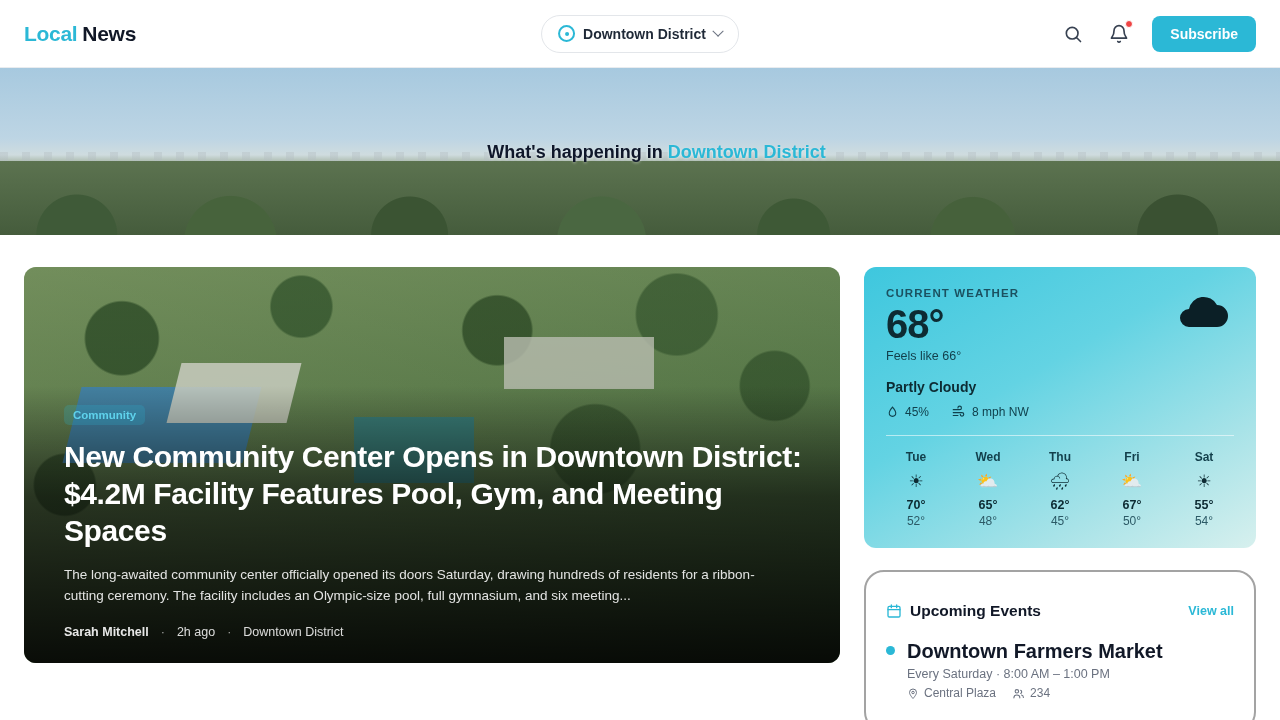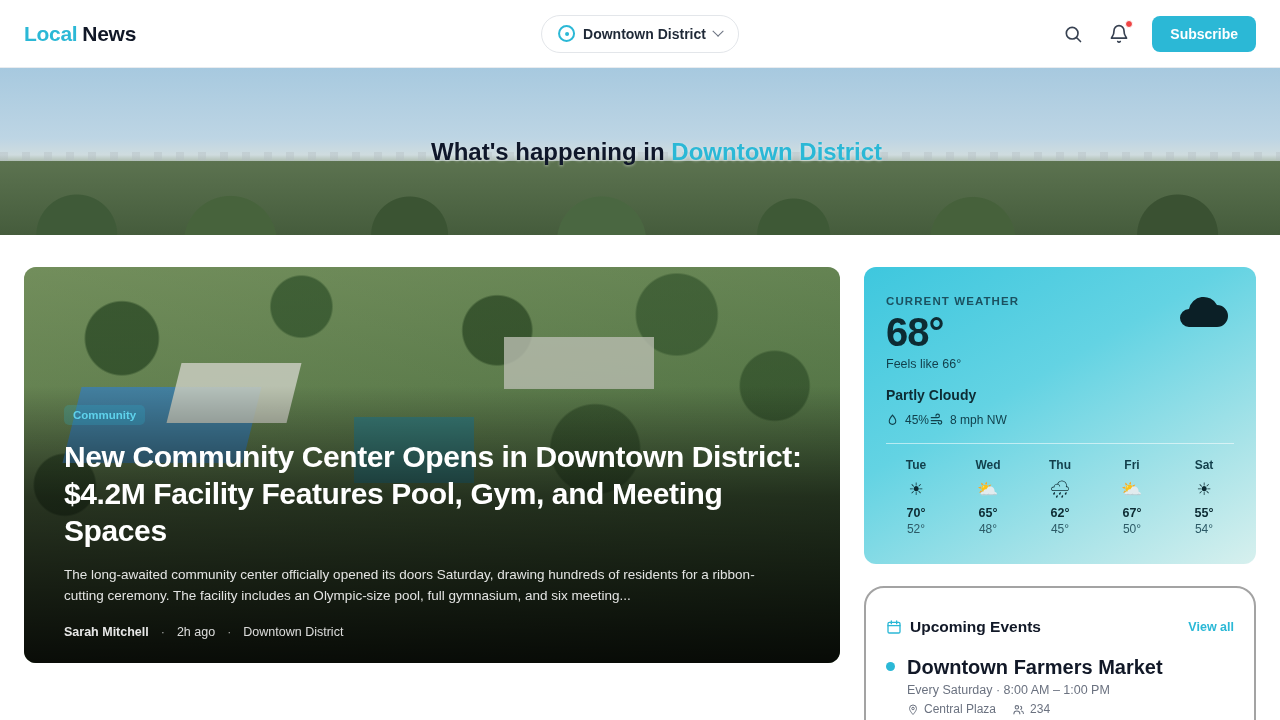--- a/index.html
+++ b/index.html
@@ -133,21 +133,21 @@
       radial-gradient(circle at 76% 106%, #46613b 0 42px, transparent 43px),
       radial-gradient(circle at 92% 100%, #3a5132 0 40px, transparent 41px),
       linear-gradient(#5c7350, #455c3c);
   }
   .hero-title {
     position: absolute;
     top: 50%;
     left: 0; right: 0;
     transform: translateY(-50%);
     text-align: center;
-    font-size: 24px;
+    font-size: 18px;
     font-weight: 700;
     color: #0f172a;
     text-shadow: 0 1px 3px rgba(255,255,255,0.45);
     padding-left: 33px;
   }
   .hero-title .accent { color: #2BB8D6; }
 
   
   .content {
     display: flex;
@@ -252,21 +252,21 @@
   .section-title {
     margin-top: 28px;
     font-size: 19px;
     font-weight: 700;
     letter-spacing: -0.2px;
   }
 
   
   .weather {
     border-radius: 12px;
-    padding: 28px 22px;
+    padding: 20px 22px;
     background: linear-gradient(150deg, #3ec7de 0%, #63d3e3 40%, #a8e3e8 75%, #d7f0ee 100%);
     color: #0d2b33;
     position: relative;
     overflow: hidden;
   }
   .wx-label {
     font-size: 11.5px;
     font-weight: 700;
     letter-spacing: 1.1px;
     color: #1b5160;
@@ -283,20 +283,21 @@
     color: #123f4b;
     margin-top: 4px;
   }
   .wx-cond {
     font-size: 14px;
     font-weight: 700;
     margin-top: 16px;
   }
   .wx-stats {
     display: flex;
+    gap: 22px;
     margin-top: 10px;
     font-size: 12px;
     color: #10414d;
     align-items: center;
   }
   .wx-stat { display: flex; align-items: center; gap: 6px; }
   .wx-cloud {
     position: absolute;
     right: 22px; top: 24px;
     width: 62px; height: 40px;

